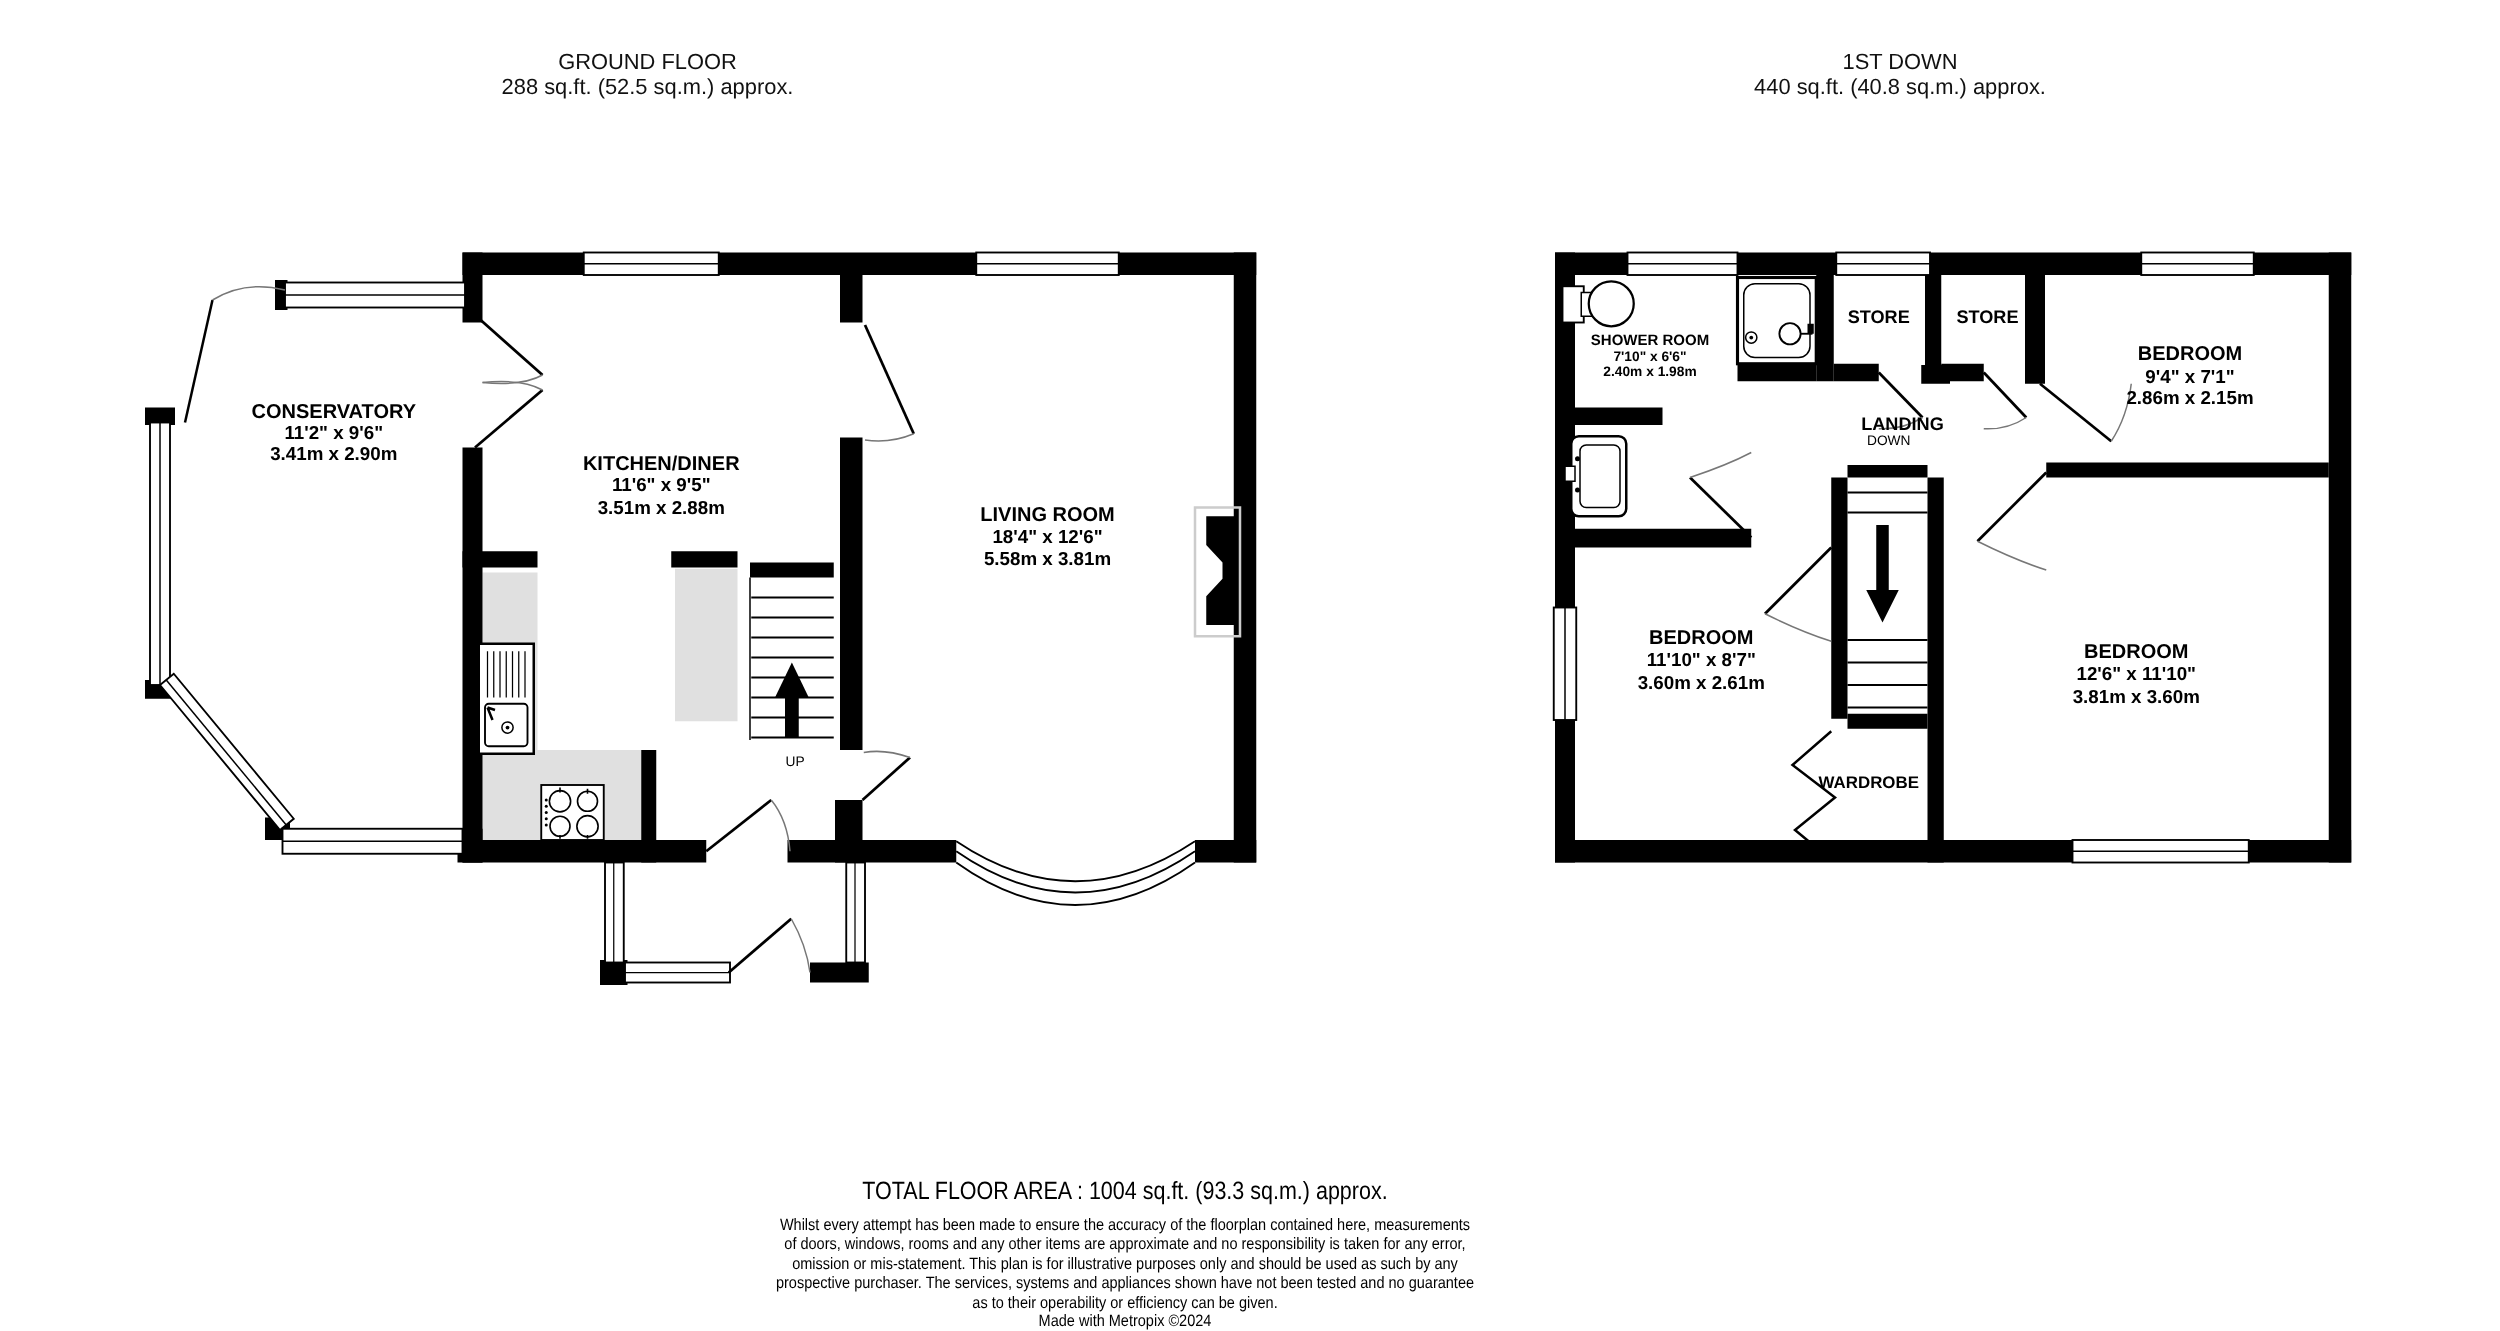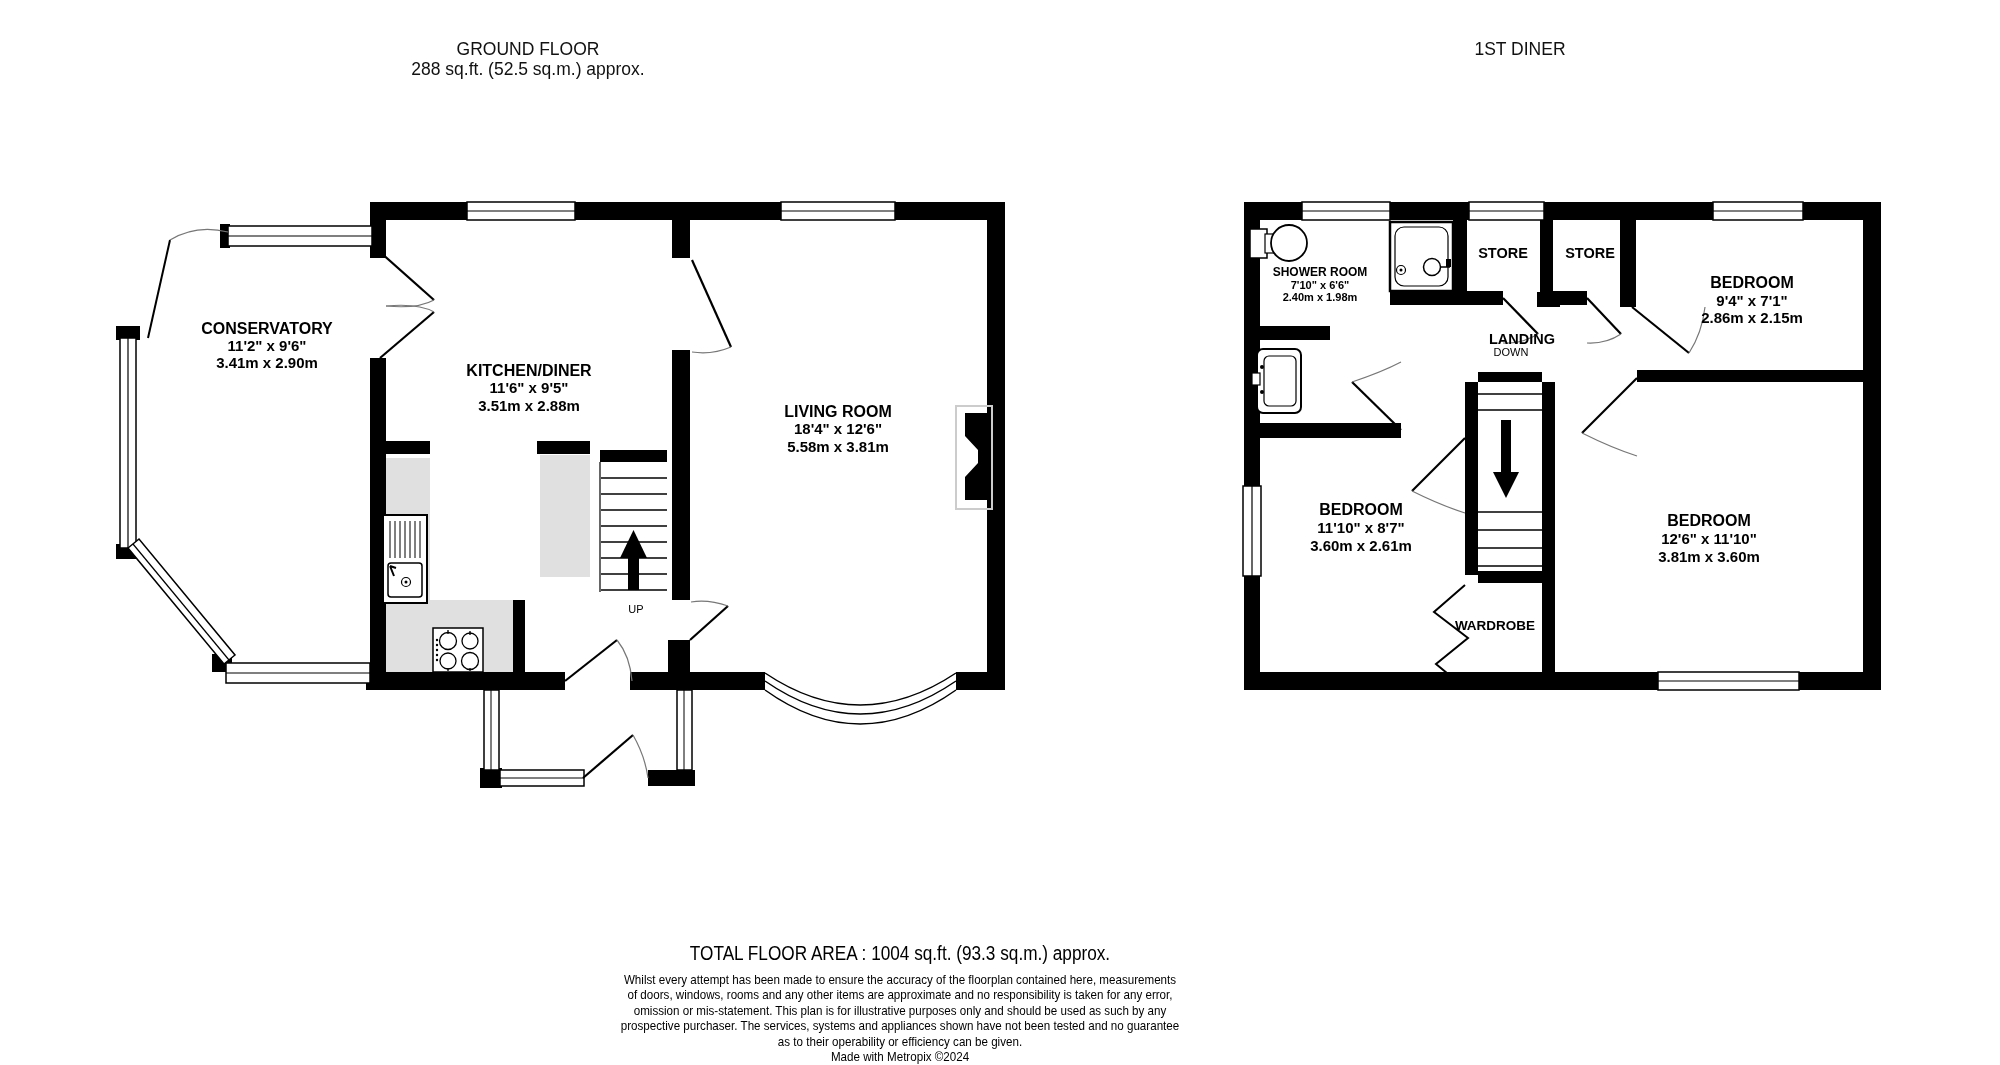--- a/index.html
+++ b/index.html
@@ -18,27 +18,28 @@
   .room-dim-sm{font-weight:bold;font-size:11px;}
   .store-name{font-weight:bold;font-size:14.5px;}
   .small-label{font-size:11px;}
   .wardrobe-label{font-weight:bold;font-size:13.5px;}
 </style>
 </head>
 <body>
 
 <div id="canvas">
 
-  <div class="floor-title" style="left:228px;top:40px;">
+  <div class="floor-title" style="left:218px;top:40px;">
     <div>GROUND FLOOR</div>
     <div>288 sq.ft. (52.5 sq.m.) approx.</div>
   </div>
 
   <div class="floor-title" style="left:1220px;top:40px;">
-    <div>1ST DINER</div>
+    <div>1ST DOWN</div>
+    <div>440 sq.ft. (40.8 sq.m.) approx.</div>
   </div>
 
   <svg width="2000" height="1065" viewBox="0 0 2000 1065" style="position:absolute;left:0;top:0;">
 
     <g>
 
       <rect x="386" y="458" width="44" height="214" fill="#e0e0e0"></rect>
       <rect x="386" y="600" width="127" height="72" fill="#e0e0e0"></rect>
       <rect x="540" y="455" width="50" height="122" fill="#e0e0e0"></rect>
 

